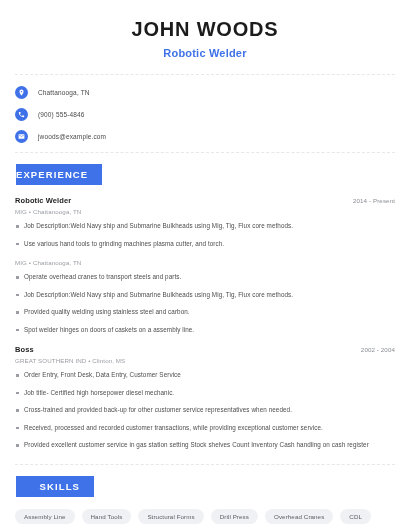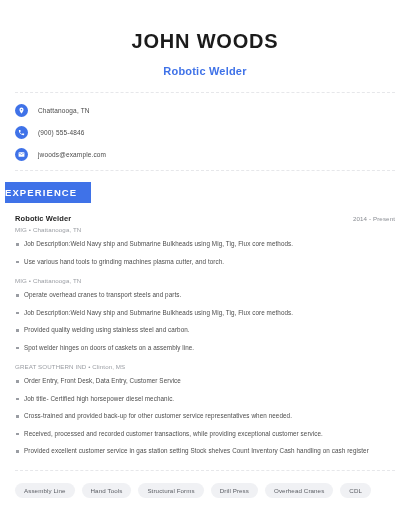--- a/index.html
+++ b/index.html
@@ -26,21 +26,21 @@
   .header {
     padding: 18px 15px 0 15px;
     text-align: center;
   }
   .name {
     font-size: 20px;
     font-weight: bold;
     letter-spacing: 0.8px;
     color: #1b1b1b;
     line-height: 1.15;
-    margin: 12px;
+    margin: 0;
   }
   .job-title {
     font-size: 11px;
     font-weight: bold;
     color: #3f72e8;
     margin-top: 6px;
     letter-spacing: 0.2px;
   }
 
   .divider {
@@ -86,21 +86,21 @@
     font-size: 9.5px;
     font-weight: bold;
     letter-spacing: 1.1px;
     padding: 5px 14px 5px 0;
     margin-left: 0;
     min-width: 78px;
     text-align: right;
     box-sizing: border-box;
   }
   .section-wrap {
-    padding-left: 5px;
+    padding-left: 16px;
   }
 
   
   .experience {
     padding: 0 15px 0 15px;
     margin-top: 11px;
   }
   .job {
     margin-bottom: 11px;
   }
@@ -239,34 +239,41 @@
       <div class="job-meta">MIG  •  Chattanooga, TN</div>
       <ul class="bullets">
         <li>Operate overhead cranes to transport steels and parts.</li>
         <li>Job Description:Weld Navy ship and Submarine Bulkheads using Mig, Tig, Flux core methods.</li>
         <li>Provided quality welding using stainless steel and carbon.</li>
         <li>Spot welder hinges on doors of caskets on a assembly line.</li>
       </ul>
     </div>
 
     <div class="job">
+      <div class="job-head">
+        <span class="job-role">Boss</span>
+        <span class="job-dates">2002 - 2004</span>
+      </div>
       <div class="job-meta">GREAT SOUTHERN IND  •  Clinton, MS</div>
       <ul class="bullets">
         <li>Order Entry, Front Desk, Data Entry, Customer Service</li>
         <li>Job title- Certified high horsepower diesel mechanic.</li>
         <li>Cross-trained and provided back-up for other customer service representatives when needed.</li>
         <li>Received, processed and recorded customer transactions, while providing exceptional customer service.</li>
         <li>Provided excellent customer service in gas station setting Stock shelves Count Inventory Cash handling on cash register</li>
       </ul>
     </div>
 
   </div>
 
   <hr class="divider" style="margin-top:14px;">
 
+  <div class="section-wrap" style="margin-top:11px;">
+    <div class="section-badge">SKILLS</div>
+  </div>
 
   <div class="skills-area">
     <div class="skill-list">
       <span class="skill-tag">Assembly Line</span>
       <span class="skill-tag">Hand Tools</span>
       <span class="skill-tag">Structural Forms</span>
       <span class="skill-tag">Drill Press</span>
       <span class="skill-tag">Overhead Cranes</span>
       <span class="skill-tag">CDL</span>
 

